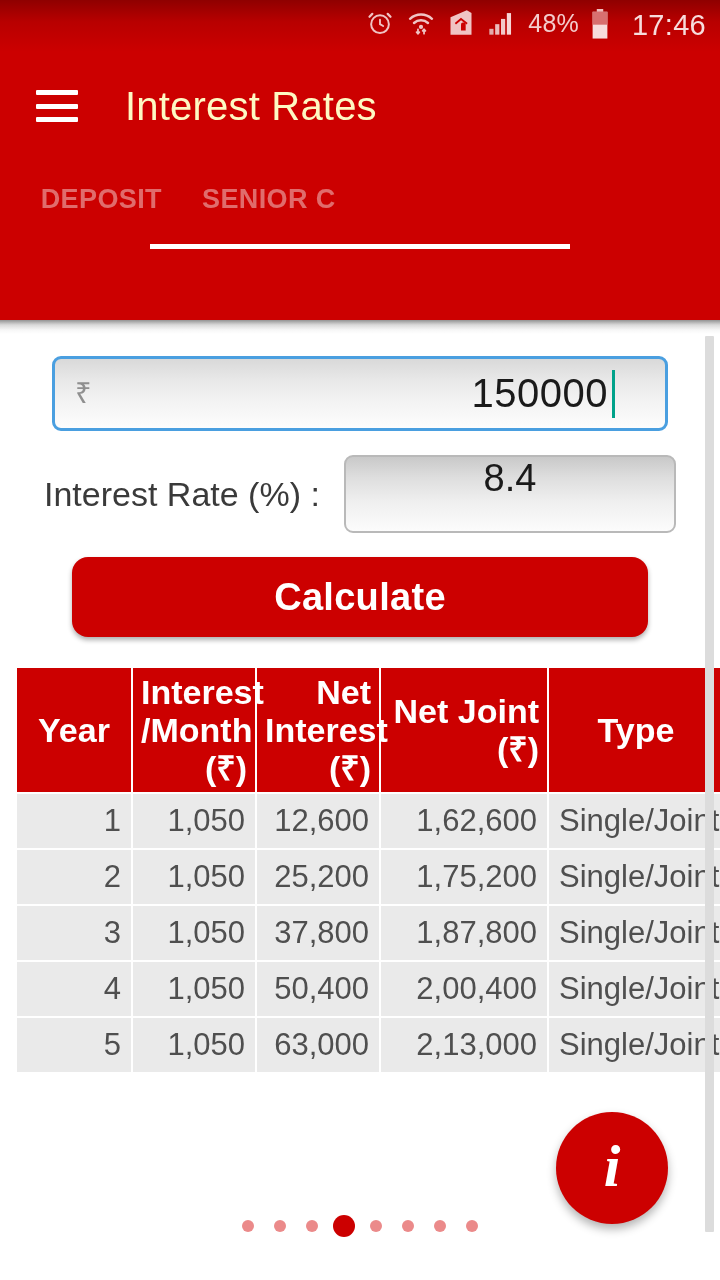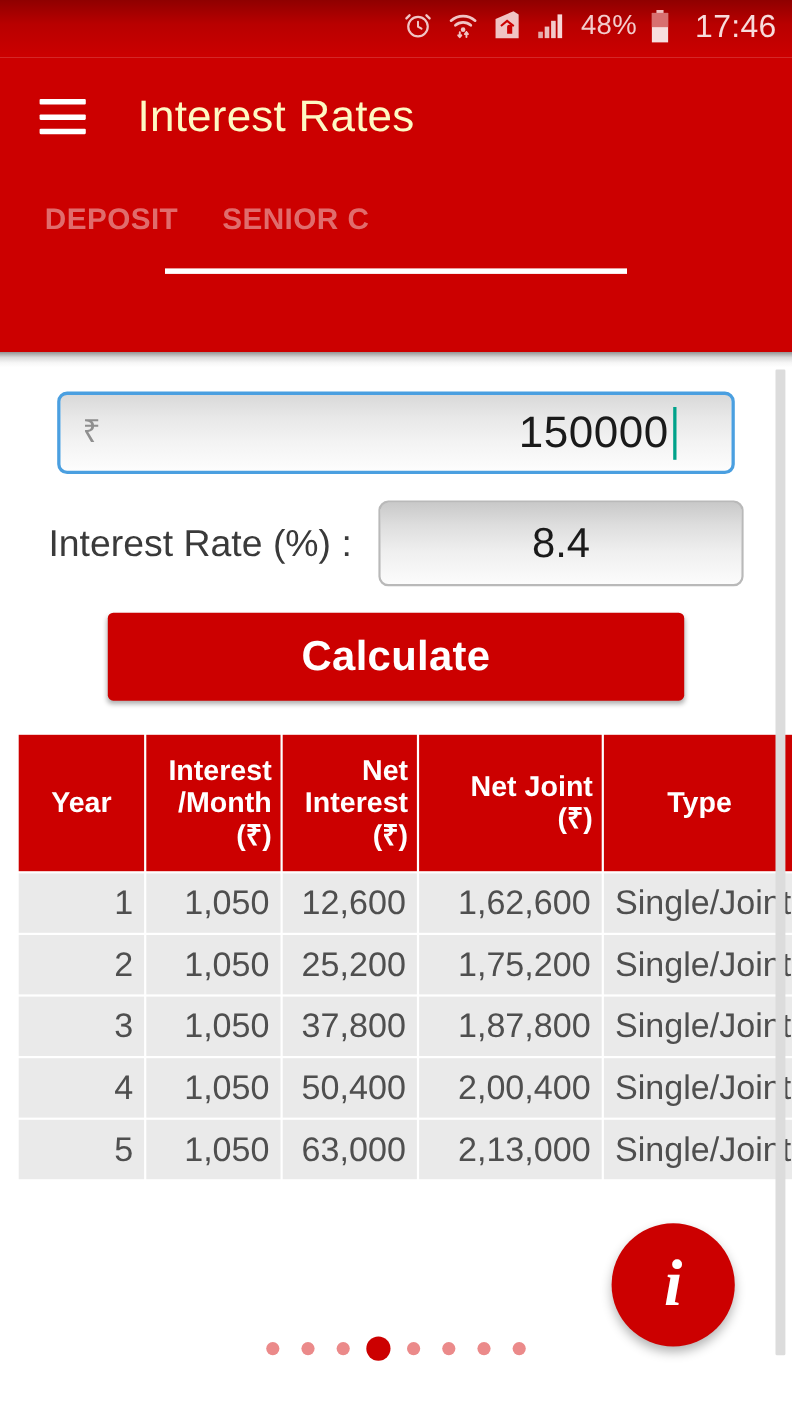--- a/index.html
+++ b/index.html
@@ -211,38 +211,38 @@
     white-space: nowrap;
   }
   .rate-box {
     margin-left: auto;
     width: 332px;
     height: 78px;
     border: 2px solid #b9b9b9;
     border-radius: 9px;
     background: linear-gradient(180deg, #c9c9c9 0%, #dedede 28%, #efefef 60%, #fcfcfc 100%);
     display: flex;
-    align-items: center;
+    align-items: flex-start;
     justify-content: center;
     cursor: pointer;
   }
   .rate-value {
     color: #1a1a1a;
     font-size: 38px;
     font-weight: 400;
   }
 
   
   .calc-btn {
     margin: 24px auto 0;
-    width: 524px;
+    width: 576px;
     height: 80px;
     background: #cc0000;
     border: none;
-    border-radius: 5px;
+    border-radius: 16px;
     box-shadow: 0 3px 5px rgba(0,0,0,0.32);
     display: flex;
     align-items: center;
     justify-content: center;
     cursor: pointer;
   }
   .calc-btn-label {
     color: #ffffff;
     font-size: 38px;
     font-weight: bold;
@@ -256,21 +256,21 @@
   }
   table.rates {
     border-collapse: separate;
     border-spacing: 2px 2px;
     width: 690px;
     table-layout: fixed;
   }
   table.rates th {
     background: #cc0000;
     color: #ffffff;
-    font-size: 26px;
+    font-size: 34px;
     font-weight: bold;
     height: 124px;
     vertical-align: middle;
     line-height: 1.12;
     padding: 2px 8px;
   }
   th.th-year { width: 114px; text-align: center; }
   th.th-ipm  { width: 122px; text-align: right; }
   th.th-ni   { width: 122px; text-align: right; }
   th.th-na   { width: 166px; text-align: right; }

